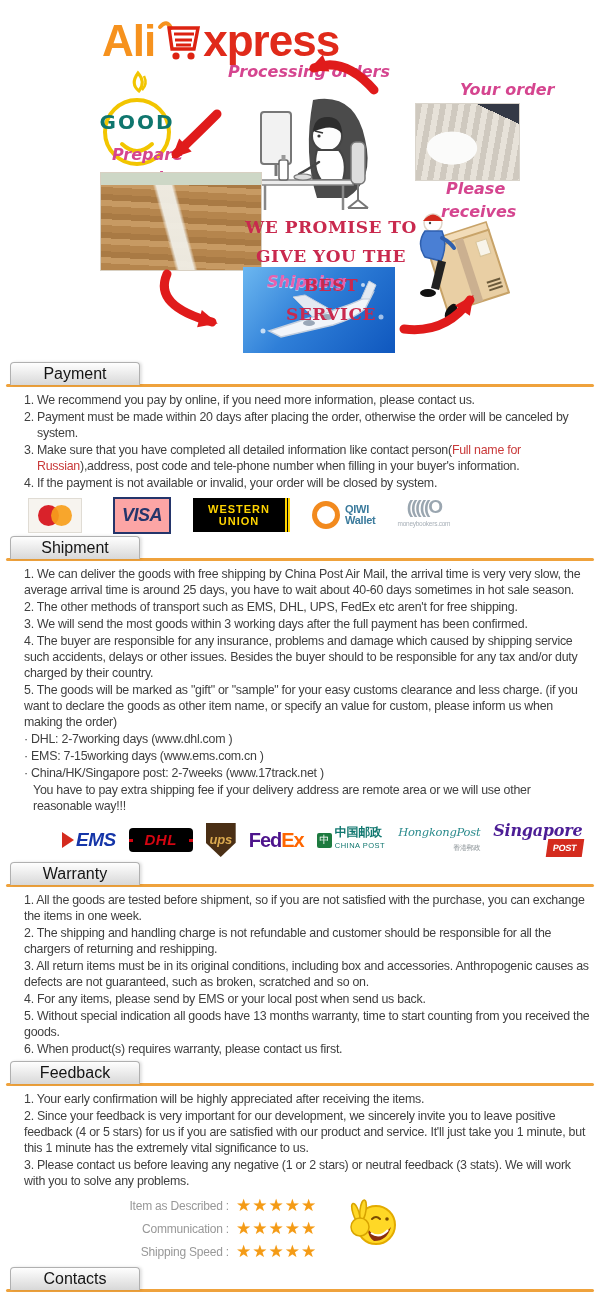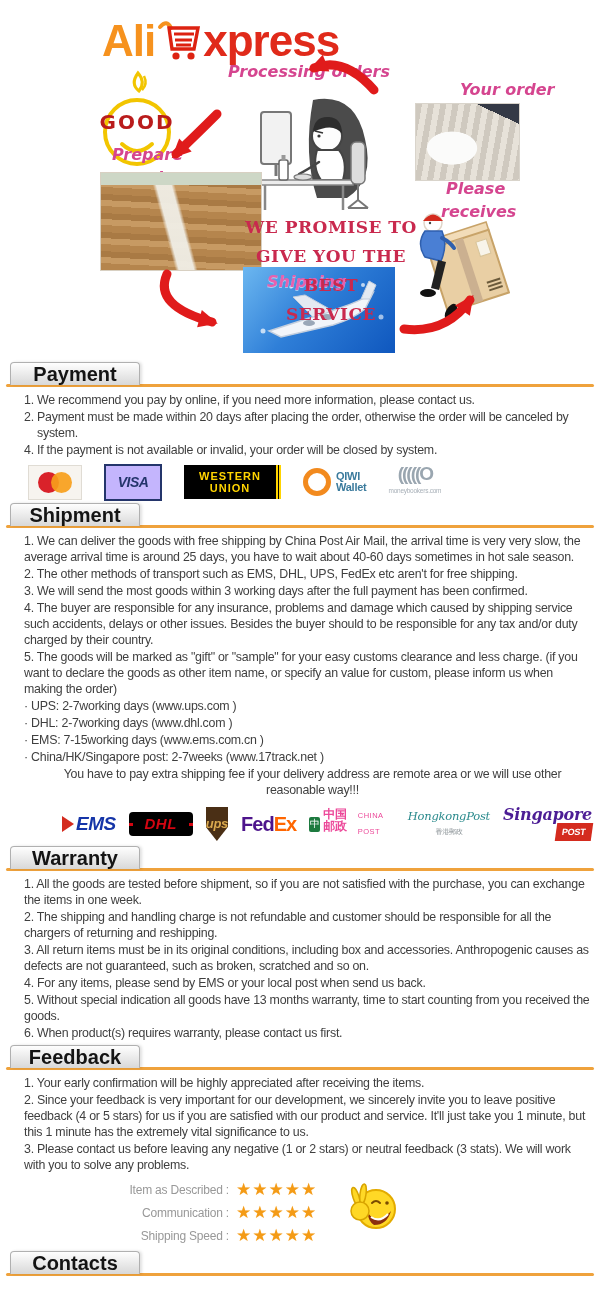--- a/index.html
+++ b/index.html
@@ -11,21 +11,21 @@
   
   .promo { position:relative; width:476px; height:358px; background:#fff; }
   .plabel { position:absolute; color:#D5458F; font-weight:bold; font-style:italic;
             font-size:16px; font-family:"DejaVu Sans",sans-serif; white-space:nowrap; }
   .logo { position:absolute; left:102px; top:18px; display:flex; align-items:flex-start;
           font-weight:bold; font-size:44px; letter-spacing:-1px; line-height:46px; }
   .ali { color:#F6921E; } .xpress { color:#E02A1A; }
   .cart { margin:0 1px; }
   .good { position:absolute; left:92px; top:70px; width:90px; height:102px; }
   .good-txt { position:absolute; left:0; top:40px; width:90px; text-align:center;
-              color:#b91c1c; font-weight:bold; font-size:20px; letter-spacing:2px;
+              color:#0f766e; font-weight:bold; font-size:20px; letter-spacing:2px;
               font-family:"DejaVu Sans",sans-serif; }
   .cartoon  { position:absolute; left:255px; top:84px; width:133px; height:132px; }
   .photo-order { position:absolute; left:415px; top:103px; width:103px; height:76px;
       background:
         linear-gradient(205deg, #343945 0 16%, transparent 16%),
         radial-gradient(ellipse at 35% 58%, #fbfbfa 0 26%, transparent 27%),
         repeating-linear-gradient(100deg, #cfc9bf 0 6px, #e7e2d9 6px 12px);
       border:1px solid #d9d4cb; }
   .warehouse { position:absolute; left:100px; top:172px; width:160px; height:97px;
       background:
@@ -45,38 +45,38 @@
   .arrows { position:absolute; left:0; top:0; width:600px; height:358px; pointer-events:none; }
 
   
   .sec { margin-top:4px; }
   .sec-head { position:relative; height:25px; }
   .sec-line { position:absolute; left:6px; right:6px; bottom:0; height:3px;
               background:#EFA23C; border-radius:2px; }
   .sec-tab { position:absolute; left:10px; bottom:2px; min-width:96px; height:22px;
       line-height:22px; text-align:center; padding:0 16px;
       background:linear-gradient(#fefefe,#d8d8d8); border:1px solid #b0b0b0; border-bottom:none;
-      border-radius:4px 4px 0 0; font-size:20px; font-weight:bold; color:#141414;
+      border-radius:4px 4px 0 0; font-size:16px; font-weight:normal; color:#141414;
       box-shadow:2px 0 3px rgba(0,0,0,.12); }
   .sec-body { padding:5px 8px 0 24px; font-size:12.4px; color:#3f3f3f;
       letter-spacing:-.25px; line-height:16px; }
   .sec-body p { margin:0 0 1px; }
   .hang { padding-left:13px; text-indent:-13px; }
   .red { color:#C93A3A; }
-  .note { padding-left:9px;text-align:center; }
+  .note { padding-left:9px; }
 
   
   .paylogos { display:flex; align-items:center; gap:22px; margin:7px 0 0 4px; height:34px; }
   .pl-mc { width:52px; height:33px; background:#f7f4ef; border:1px solid #e0dcd4;
            display:flex; align-items:center; justify-content:center; }
   .mc-red,.mc-or { width:21px; height:21px; border-radius:50%; }
   .mc-red { background:#D9222A; } .mc-or { background:#F79E1B; margin-left:-8px; opacity:.92; }
-  .pl-visa { width:54px; height:33px; background:#c4b5fd; border:2px solid #24356B;
+  .pl-visa { width:54px; height:33px; background:#fca5a5; border:2px solid #24356B;
       display:flex; align-items:center; justify-content:center;
-      font-style:italic; font-weight:bold; font-size:14px; color:#24356B; letter-spacing:-.5px; }
+      font-style:italic; font-weight:bold; font-size:18px; color:#24356B; letter-spacing:-.5px;margin-left:9px; }
   .pl-wu { width:92px; height:34px; background:#000; color:#FFD400; display:flex;
       flex-direction:column; align-items:center; justify-content:center; font-weight:bold;
       font-size:11px; line-height:12px; letter-spacing:1px; border-right:5px double #FFD400; }
   .pl-qiwi { display:flex; align-items:center; gap:5px; }
   .qiwi-ring { width:18px; height:18px; border:5px solid #F28A1E; border-radius:50%; }
   .qiwi-txt { display:flex; flex-direction:column; color:#3A7A9C; font-weight:bold;
       font-size:11px; line-height:11px; }
   .pl-mb { display:flex; flex-direction:column; align-items:center; }
   .mb-arcs { color:#9AA6B0; font-weight:bold; font-size:19px; letter-spacing:-2px; line-height:18px; }
   .mb-sub { color:#A8B0B8; font-size:6.5px; }
@@ -92,24 +92,24 @@
   .dhl-bar { width:9px; height:3px; background:#D40511; }
   .dhl-txt { font-style:italic; font-weight:bold; font-size:15px; color:#D40511; letter-spacing:.5px; }
   .sl-ups { width:30px; height:34px; background:#4A2F15; display:flex; align-items:center;
       justify-content:center; clip-path:polygon(0 0,100% 0,100% 58%,50% 100%,0 58%);
       color:#D9A84E; font-weight:bold; font-style:italic; font-size:13px; }
   .sl-fedex { font-weight:bold; font-size:20px; letter-spacing:-1px; }
   .fed { color:#4D148C; } .ex { color:#FF6600; }
   .sl-cnpost { display:flex; align-items:center; gap:3px; }
   .cn-emblem { width:15px; height:15px; background:#1D7A3F; color:#fff; font-size:10px;
       display:flex; align-items:center; justify-content:center; border-radius:2px; }
-  .cn-txt { display:flex; flex-direction:row; color:#ec4899; }
+  .cn-txt { display:flex; flex-direction:column; color:#0f766e; }
   .cn-cn { font-size:12px; font-weight:bold; line-height:12px; }
   .cn-en { font-size:7.5px; letter-spacing:.5px; }
-  .sl-hk { display:flex; flex-direction:column; align-items:center; }
+  .sl-hk { display:flex; flex-direction:column; align-items:flex-end; }
   .hk-txt { font-family:"DejaVu Serif",serif; font-style:italic; font-size:11.5px; color:#2A8A8C; }
   .hk-sub { font-size:7px; color:#8a9296; }
   .sl-sg { display:flex; flex-direction:column; align-items:flex-end; }
   .sg-script { font-family:"DejaVu Serif",serif; font-style:italic; font-weight:bold;
       font-size:16px; color:#4c1d95; line-height:15px; }
   .sg-box { background:#D42B1E; color:#fff; font-weight:bold; font-size:9px; padding:1px 6px;
       transform:skewX(-8deg); margin-top:1px; }
 
   
   .ratings { position:relative; margin-top:5px; }
@@ -233,20 +233,21 @@
 </div>
 
 <div class="sec">
   <div class="sec-head">
     <div class="sec-line"></div>
     <div class="sec-tab">Payment</div>
   </div>
   <div class="sec-body">
     <p class="hang">1. We recommend you pay by online, if you need more information, please contact us.</p>
     <p class="hang">2. Payment must be made within 20 days after placing the order, otherwise the order will be canceled by system.</p>
+    <p class="hang"><span>3. Make sure that you have completed all detailed information like contact person(</span><span class="red">Full name for Russian</span><span>),address, post code and tele-phone number when filling in your buyer's information.</span></p>
     <p class="hang">4. If the payment is not available or invalid, your order will be closed by system.</p>
     <div class="paylogos">
       <div class="pl-mc">
           <span class="mc-red"></span>
           <span class="mc-or"></span>
         </div>
       <div class="pl-visa">VISA</div>
       <div class="pl-wu">
         <span>WESTERN</span>
         <span>UNION</span>
@@ -270,21 +271,20 @@
   <div class="sec-head">
     <div class="sec-line"></div>
     <div class="sec-tab">Shipment</div>
   </div>
   <div class="sec-body">
     <p>1. We can deliver the goods with free shipping by China Post Air Mail, the arrival time is very very slow, the average arrival time is around 25 days, you have to wait about 40-60 days sometimes in hot sale season.</p>
     <p>2. The other methods of transport such as EMS, DHL, UPS, FedEx etc aren't for free shipping.</p>
     <p>3. We will send the most goods within 3 working days after the full payment has been confirmed.</p>
     <p>4. The buyer are responsible for any insurance, problems and damage which caused by shipping service such accidents, delays or other issues. Besides the buyer should to be responsible for any tax and/or duty charged by their country.</p>
     <p>5. The goods will be marked as "gift" or "sample" for your easy customs clearance and less charge. (if you want to declare the goods as other item name, or specify an value for custom, please inform us when making the order)</p>
-    <p>·  UPS: 2-7working days (www.ups.com )</p>
     <p>·  DHL: 2-7working days (www.dhl.com )</p>
     <p>·  EMS: 7-15working days (www.ems.com.cn )</p>
     <p>·  China/HK/Singapore post: 2-7weeks (www.17track.net )</p>
     <p class="note">You have to pay extra shipping fee if your delivery address are remote area or we will use other reasonable way!!!</p>
     <div class="shiplogos">
       <span class="sl-ems">
           <span class="ems-ch"></span>
           <span class="ems-txt">EMS</span>
         </span>
       <span class="sl-dhl">

